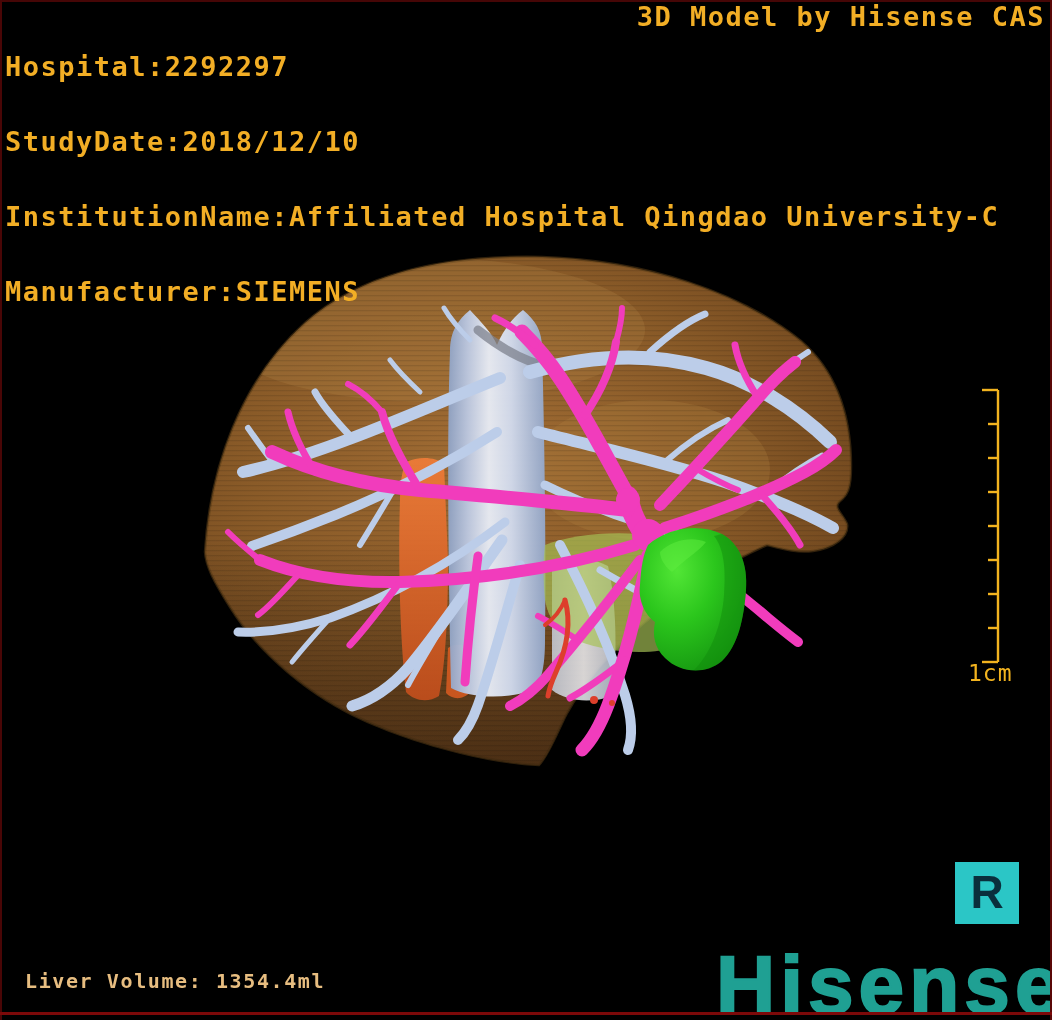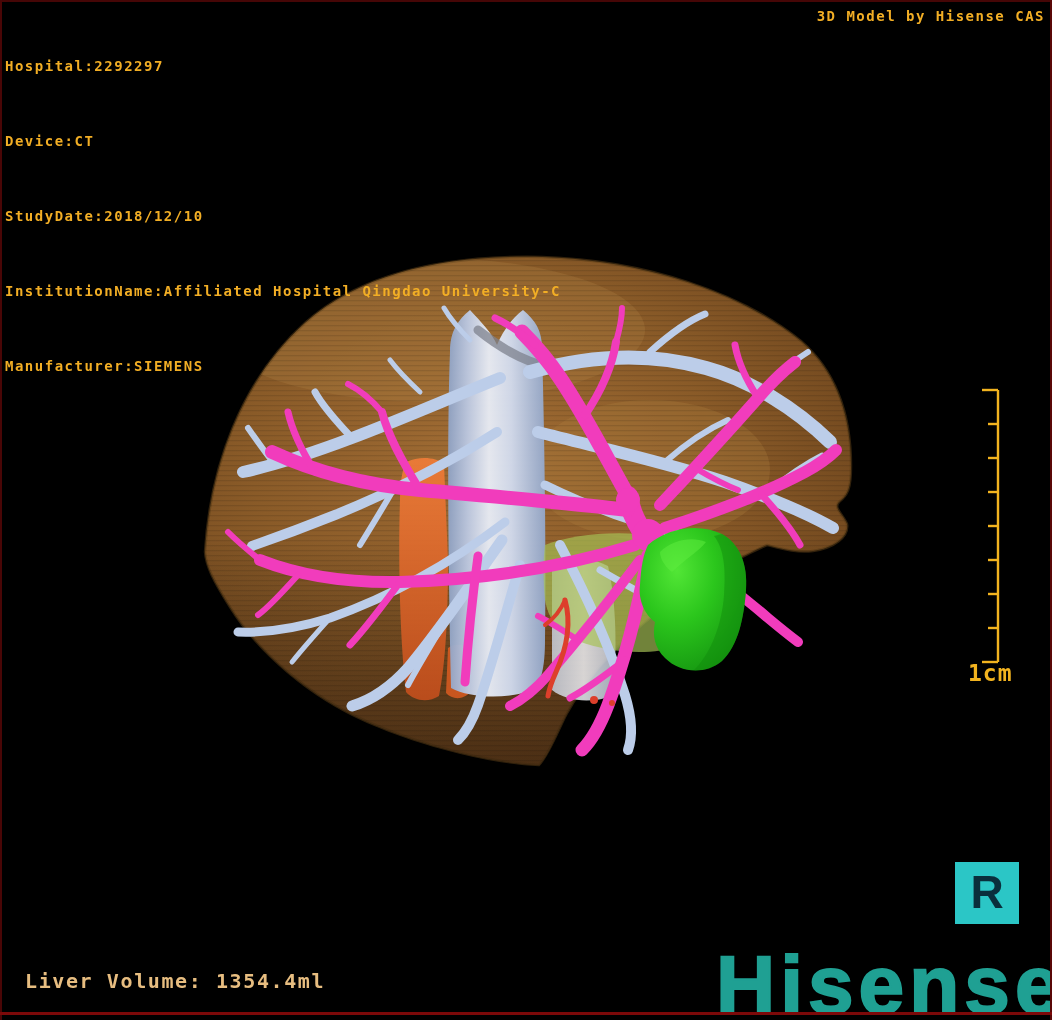--- a/index.html
+++ b/index.html
@@ -9,31 +9,31 @@
   }
   
   .edge{position:absolute;z-index:40;}
   .edge.top{left:0;top:0;width:1052px;height:2px;background:#460606;}
   .edge.left{left:0;top:0;width:2px;height:1020px;background:#4a0606;}
   .edge.right{right:0;top:0;width:2px;height:1020px;background:#5a0808;}
   .edge.bottomline{left:0;top:1012px;width:1052px;height:3px;background:#7c0909;}
 
   
   .overlay-text{
-    position:absolute;color:#f2ae25;font-weight:bold;font-size:14px;
+    position:absolute;color:#f2ae25;font-weight:bold;font-size:27px;
     letter-spacing:1.5px;line-height:25px;white-space:pre;z-index:30;
   }
   #patient-info{left:5px;top:4px;}
   #watermark{top:4px;right:7px;text-align:right;}
   #liver-volume{left:5px;top:969px;font-size:20px;letter-spacing:1.6px;color:#e7bd80;margin-left:20px;}
 
   
   #scalebar{position:absolute;left:962px;top:380px;z-index:30;}
   #scalebar-label{
-    position:absolute;left:968px;top:660px;color:#f2b31f;font-weight:bold;
+    position:absolute;left:968px;top:660px;color:#f2b31f;font-weight:normal;
     font-size:23px;letter-spacing:1px;z-index:30;
   }
 
   
   #orientation-badge{
     position:absolute;left:955px;top:862px;width:64px;height:62px;
     background:#2bc6c6;color:#0a2f3c;font-family:"Liberation Sans",sans-serif;
     font-weight:bold;font-size:46px;line-height:60px;text-align:center;z-index:30;
   }
 
@@ -209,21 +209,20 @@
            C744,618 738,646 722,661 C705,675 680,673 665,658
            C655,648 652,636 655,622 C645,615 638,600 640,585
            C641,568 643,555 648,545 Z"></path>
       <path fill="#0f8a0c" opacity="0.45" d="M722,534 C740,544 748,565 746,590 C744,618 738,646 722,661 C714,668 704,671 694,670 C710,655 722,625 724,595 C726,570 724,548 714,536 Z"></path>
       <path fill="#5fee3f" opacity="0.5" d="M660,552 C672,540 692,536 706,542 C698,552 684,560 672,572 C664,566 660,558 660,552 Z"></path>
     </g>
   </svg>
 
   <div id="patient-info" class="overlay-text">
     <div>Hospital:2292297</div>
-    <div>Device:CT</div>
     <div>StudyDate:2018/12/10</div>
     <div>InstitutionName:Affiliated Hospital Qingdao University-C</div>
     <div>Manufacturer:SIEMENS</div>
   </div>
 
   <div id="watermark" class="overlay-text">3D Model by Hisense CAS</div>
 
   <div id="liver-volume" class="overlay-text">Liver Volume: 1354.4ml</div>
 
   <svg id="scalebar" width="48" height="300" viewBox="0 0 48 300">

